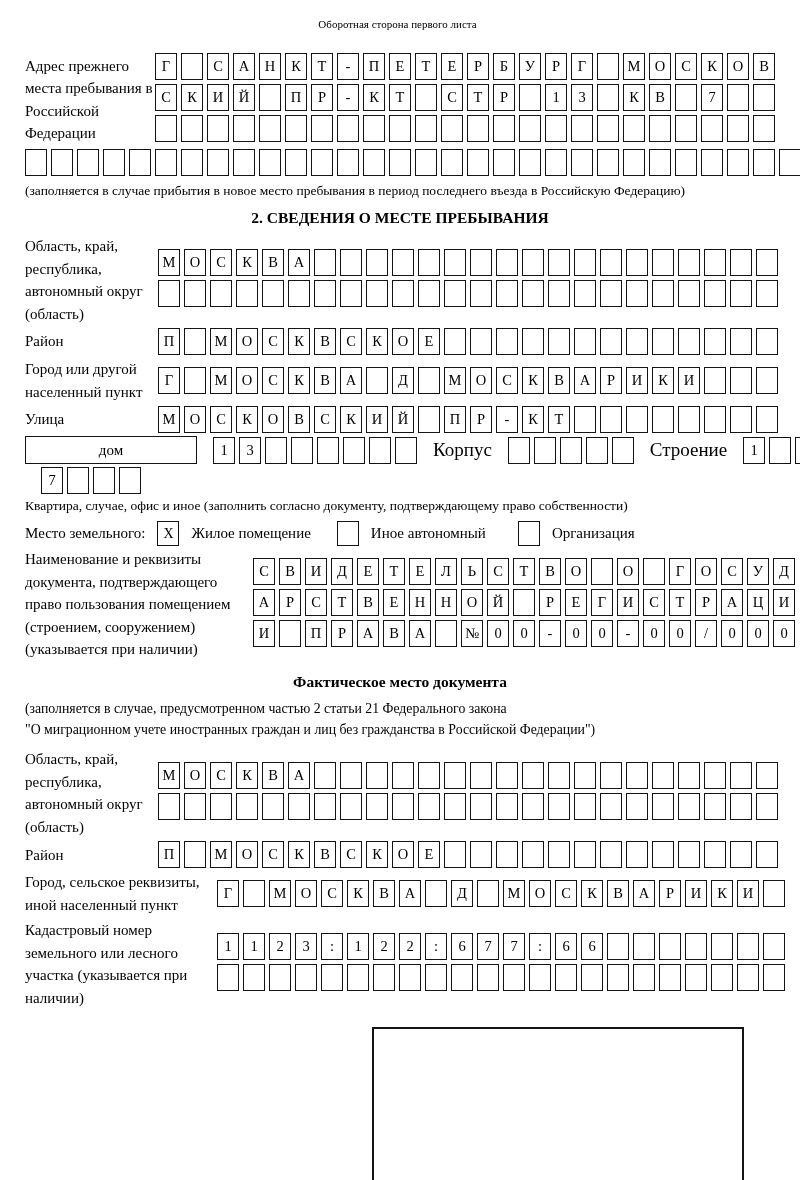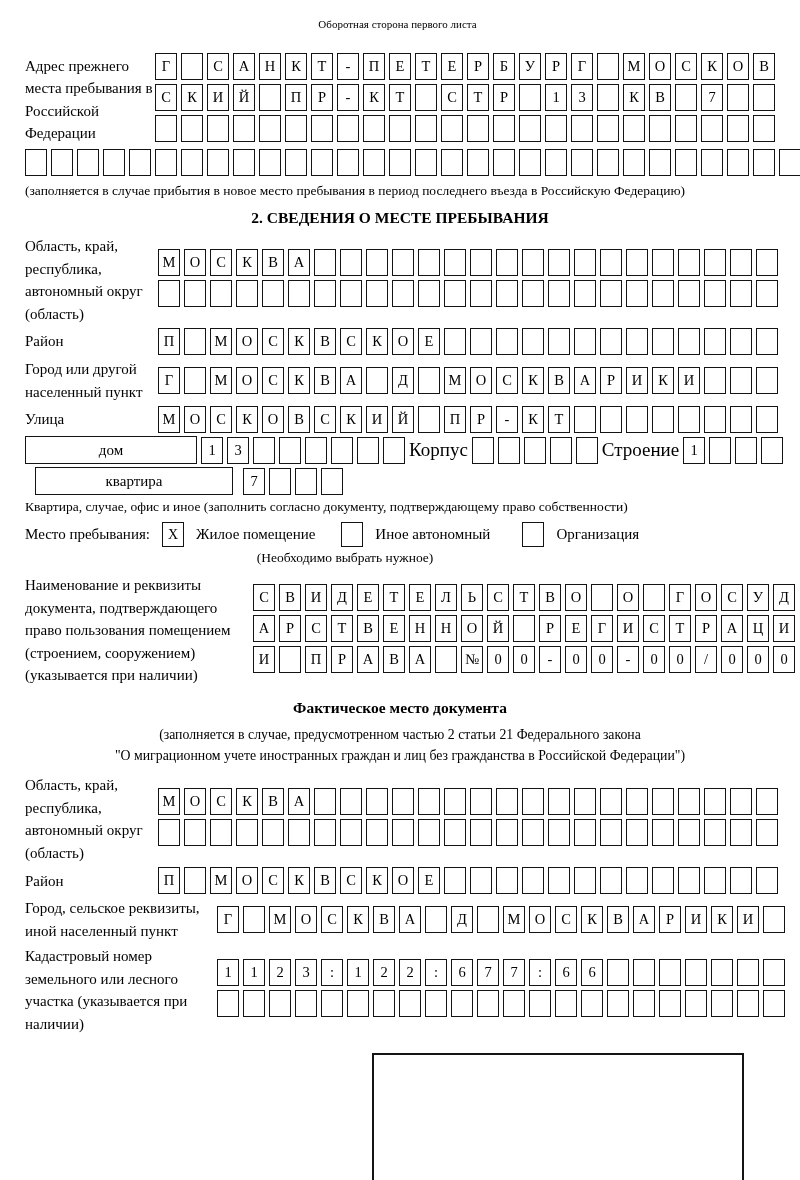--- a/index.html
+++ b/index.html
@@ -30,31 +30,31 @@
   .caption { font-size:13.5px; line-height:1.35; }
   .caption-center { text-align:left; }
   .sec-title { text-align:center; font-weight:bold; font-size:15.5px; margin:9px 0 8px 0; }
 
   .wide-box {
     border:1.6px solid #141414; height:26px;
     display:flex; align-items:center; justify-content:center;
     font-size:15px; flex-shrink:0; background:#fff;
   }
   .inline-lbl { font-size:19px; line-height:26px; white-space:nowrap; }
-  .house-row { display:flex; align-items:center; gap:4px; margin:2px 0 3px 0; }
+  .house-row { display:flex; align-items:center; gap:16px; margin:2px 0 3px 0; }
 
   .stay-row { display:flex; align-items:center; gap:12px; margin:6px 0 2px 0; font-size:15px; }
   .checkbox {
     width:20px; height:23px; border:1.6px solid #141414;
     display:flex; align-items:center; justify-content:center;
     font-size:14px; flex-shrink:0; background:#fff;
   }
   .choose-note { width:640px; text-align:center; font-size:13.5px; margin:3px 0 8px 0; }
 
-  .fact-caption { text-align:center; font-size:13.8px; line-height:1.5; margin-bottom:8px; }
+  .fact-caption { font-size:13.8px; line-height:1.5; margin-bottom:8px; }
 
   .stamp-box {
     width:368px; height:172px; border:2px solid #141414;
     margin:18px 0 6px 347px; background:#fff;
   }
   .mb6 { margin-bottom:6px; }
 </style>
 </head>
 <body>
 
@@ -352,40 +352,38 @@
     <span class="inline-lbl">Строение</span>
     <div class="cells">
         <span class="cell">1</span>
         <span class="cell"></span>
         <span class="cell"></span>
         <span class="cell"></span>
       </div>
   </div>
 
   <div class="house-row" style="margin-left:10px;">
-    <div class="wide-box" style="width:196px;">квартира</div>
     <div class="cells" style="margin-left:6px;">
         <span class="cell">7</span>
         <span class="cell"></span>
         <span class="cell"></span>
         <span class="cell"></span>
       </div>
   </div>
   <div class="caption mb6">Квартира, случае, офис и иное (заполнить согласно документу, подтверждающему право собственности)</div>
 
   <div class="stay-row">
-    <span>Место пребывания:</span>
+    <span>Место земельного:</span>
     <span class="checkbox">X</span>
     <span>Жилое помещение</span>
     <span class="checkbox" style="margin-left:14px;"></span>
     <span>Иное автономный</span>
     <span class="checkbox" style="margin-left:20px;"></span>
     <span>Организация</span>
   </div>
-  <div class="choose-note">(Необходимо выбрать нужное)</div>
 
   <div class="frow">
     <div class="label lbl-228">Наименование и реквизиты документа, подтверждающего право пользования помещением (строением, сооружением) (указывается при наличии)</div>
     <div class="cellrows">
       <div class="cells">
           <span class="cell">С</span>
           <span class="cell">В</span>
           <span class="cell">И</span>
           <span class="cell">Д</span>
           <span class="cell">Е</span>

